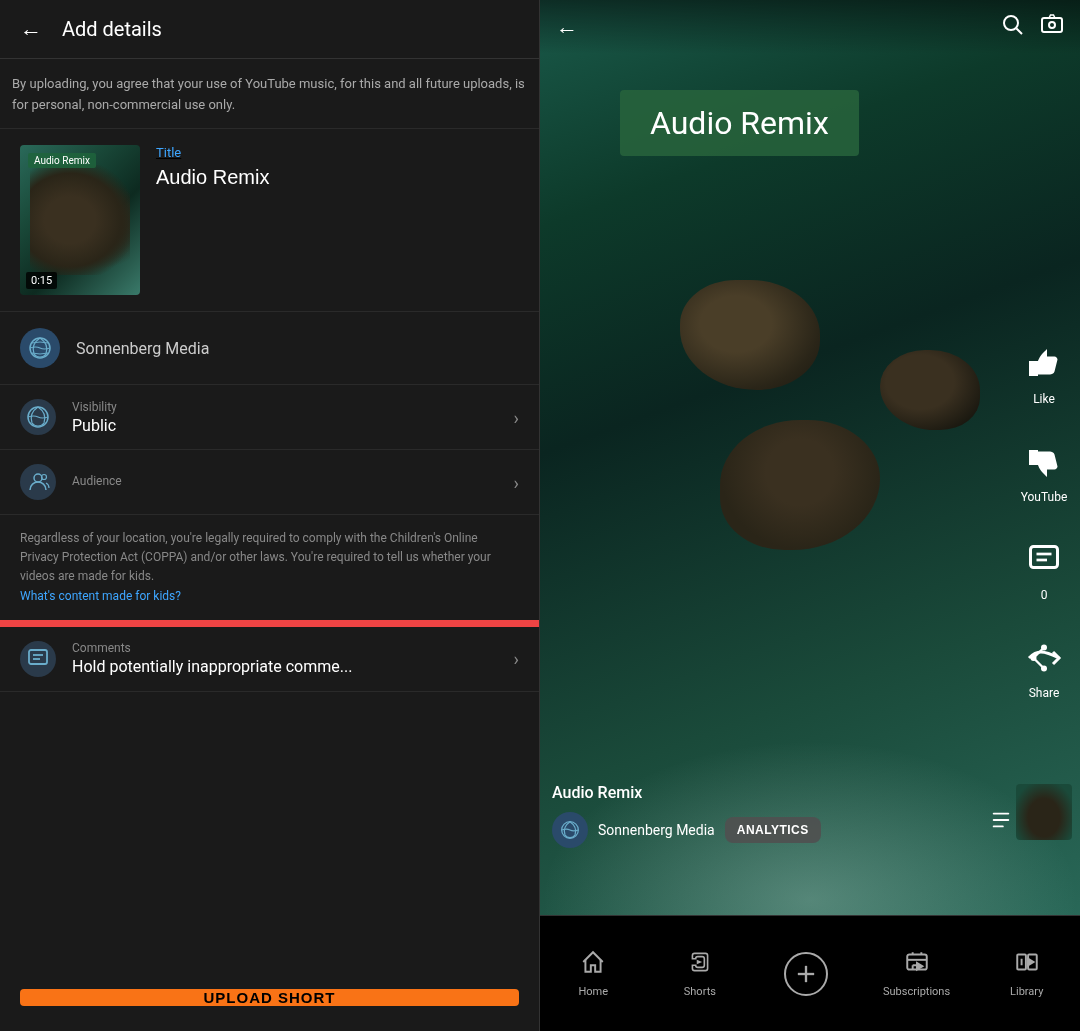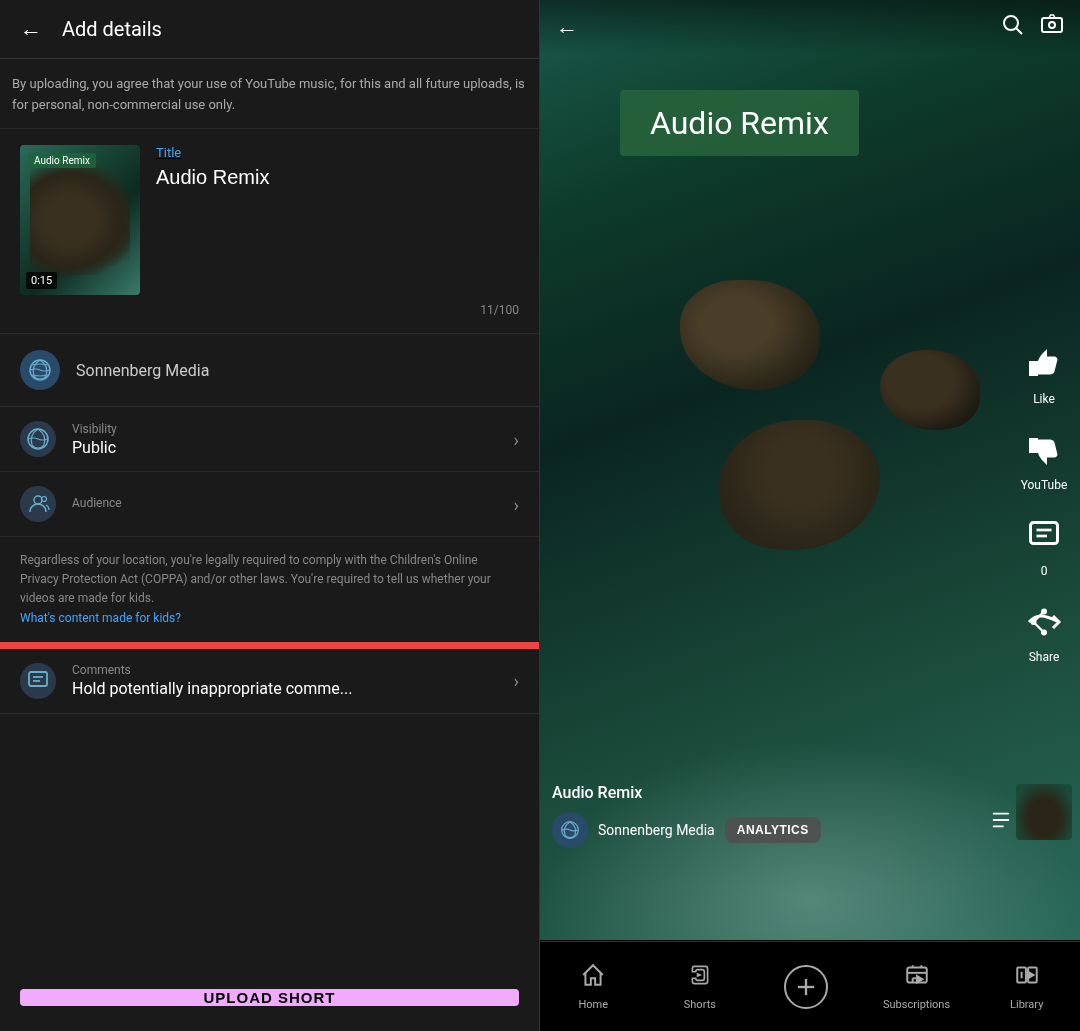--- a/index.html
+++ b/index.html
@@ -251,21 +251,21 @@
       font-size: 18px;
     }
 
     .upload-btn-wrap {
       margin-top: auto;
       padding: 16px 20px 24px;
     }
 
     .upload-btn {
       width: 100%;
-      background: #f0abfc;
+      background: #f97316;
       color: #000;
       border: none;
       border-radius: 4px;
       font-size: 15px;
       font-weight: 700;
       letter-spacing: 1px;
       cursor: pointer;
     }
 
     
@@ -380,21 +380,21 @@
       font-weight: 400;
     }
 
     .side-actions {
       position: absolute;
       right: 12px;
       top: 340px;
       display: flex;
       flex-direction: column;
       align-items: center;
-      gap: 20px;
+      gap: 32px;
     }
 
     .action-btn {
       display: flex;
       flex-direction: column;
       align-items: center;
       gap: 4px;
       cursor: pointer;
     }
 
@@ -494,21 +494,21 @@
       color: #fff;
       font-size: 18px;
     }
 
     
     .bottom-nav {
       position: absolute;
       bottom: 0;
       left: 0;
       right: 0;
-      height: 90px;
+      height: 116px;
       background: #000;
       display: flex;
       align-items: center;
       justify-content: space-around;
       border-top: 1px solid #333;
     }
 
     .nav-item {
       display: flex;
       flex-direction: column;
@@ -568,21 +568,20 @@
         <div class="thumbnail-bg"></div>
         <div class="thumbnail-rocks"></div>
         <span class="thumbnail-label">Audio Remix</span>
         <span class="thumbnail-duration">0:15</span>
       </div>
       <div class="title-input-area">
         <div class="title-label">Title</div>
         <input class="title-input" type="text" value="Audio Remix" style="">
       </div>
     </div>
-    <div class="char-count">11/100</div>
   </div>
 
   <div class="channel-row">
     <div class="channel-icon">
       <svg class="icon-svg" viewBox="0 0 24 24" style="fill:#6aadcb">
         <circle cx="12" cy="12" r="10" fill="none" stroke="#6aadcb" stroke-width="1.5"></circle>
         <path d="M12 2 C6 6 4 12 6 18 C9 22 15 22 18 18 C20 12 18 6 12 2Z" fill="none" stroke="#6aadcb" stroke-width="1.2"></path>
         <path d="M2 12 Q8 10 12 12 Q16 14 22 12" fill="none" stroke="#6aadcb" stroke-width="1.2"></path>
         <path d="M4 7 Q12 5 20 7" fill="none" stroke="#6aadcb" stroke-width="1"></path>
         <path d="M4 17 Q12 19 20 17" fill="none" stroke="#6aadcb" stroke-width="1"></path>

